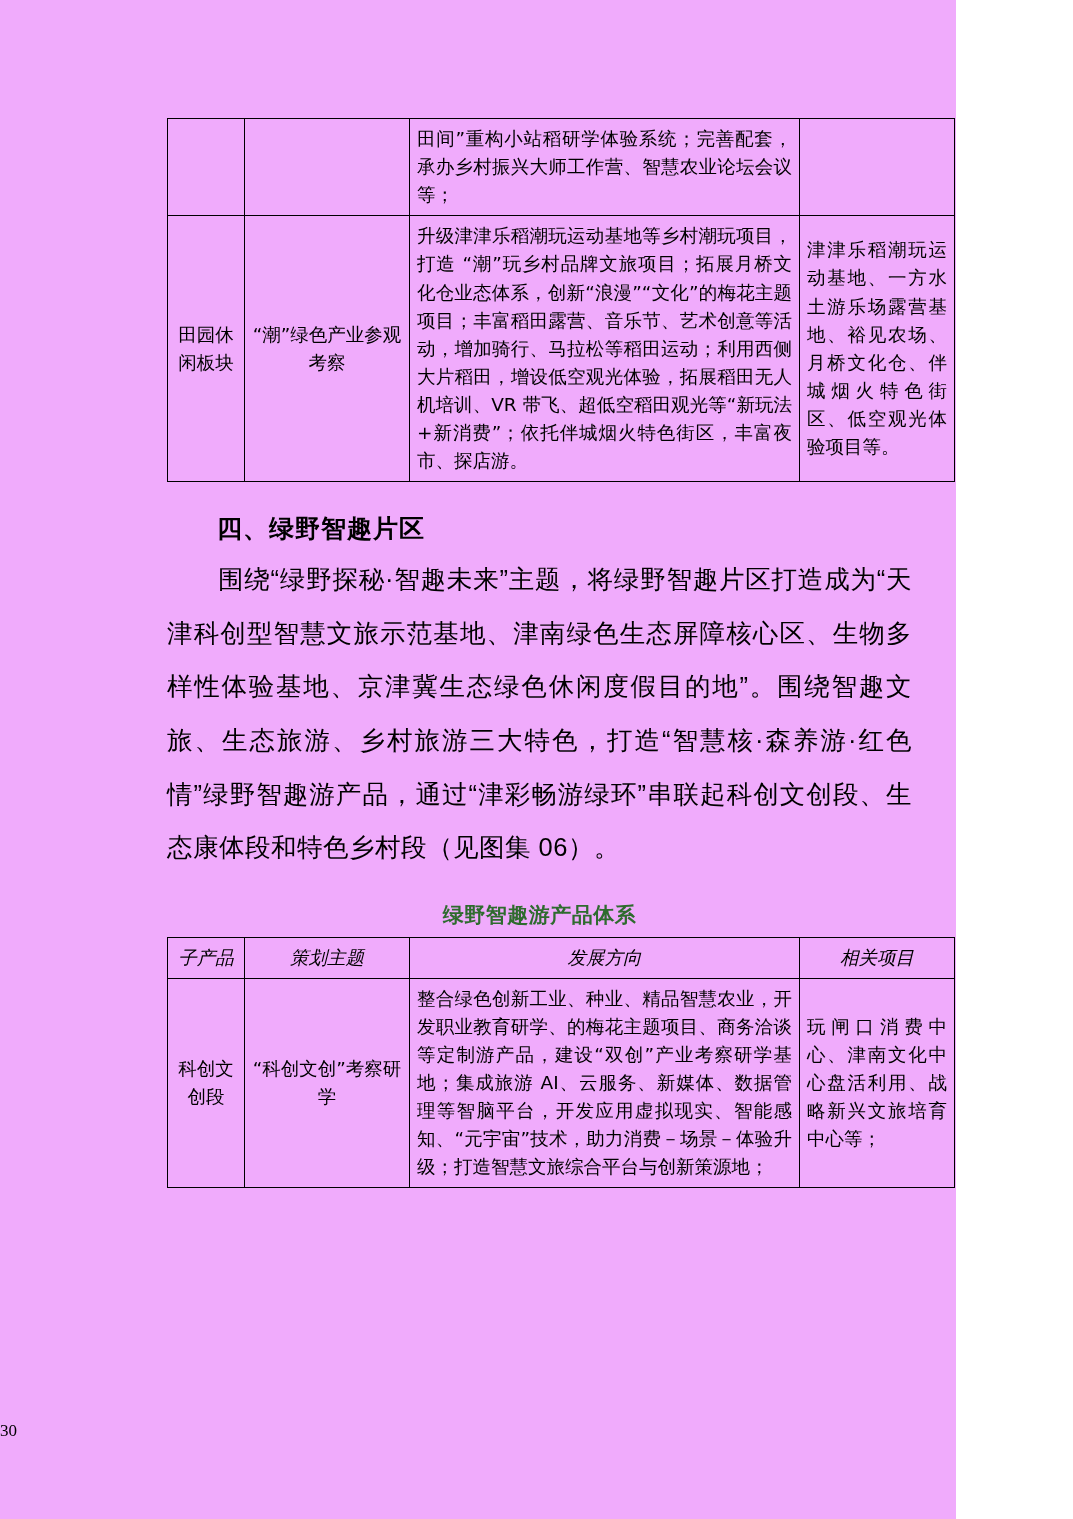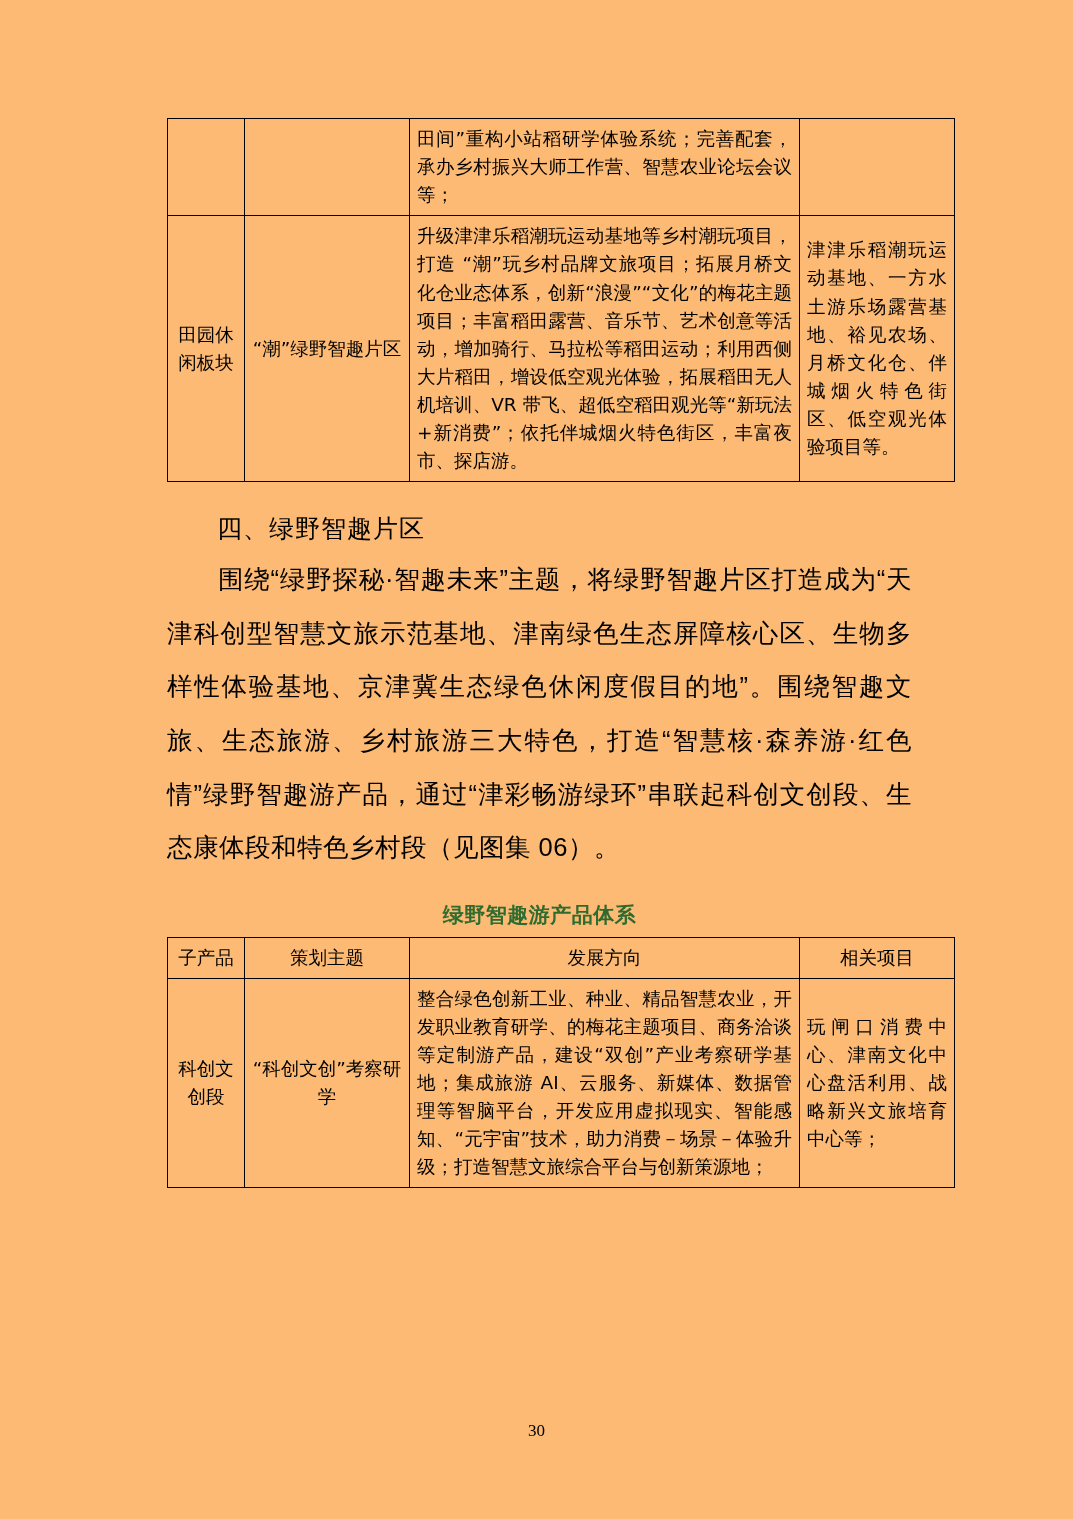--- a/index.html
+++ b/index.html
@@ -2,23 +2,23 @@
 <html><head>
 <meta charset="utf-8">
 <style>
   html, body {
     margin: 0;
     padding: 0;
     background: #ffffff;
   }
   .page {
     position: relative;
-    width: 1073px;
+    width: 956px;
     height: 1519px;
-    background: #fdba74;
+    background: #f0abfc;
     font-family: "Liberation Serif", "DejaVu Serif", serif;
     color: #000000;
     box-sizing: border-box;
   }
   .content {
     position: absolute;
     left: 167px;
     top: 0;
     width: 745px;
   }
@@ -45,21 +45,21 @@
 
   .nowrap-cell { word-break: break-all; }
 
   
   .table-top { margin-top: 118px; }
   .table-top td { padding-top: 5px; padding-bottom: 5px; }
 
   
   h2.section-heading {
     font-family: "DejaVu Serif", "Liberation Serif", serif;
-    font-weight: normal;
+    font-weight: bold;
     font-size: 25px;
     letter-spacing: 1px;
     margin: 30px 0 8px 0;
     padding-left: 50px;
     color: #000000;
   }
   p.body-text {
     font-family: Liberation Sans, sans-serif;
     font-size: 25.5px;
     line-height: 2.1;
@@ -74,28 +74,27 @@
     text-align: center;
     font-family: Liberation Sans, sans-serif;
     font-weight: bold;
     font-size: 21px;
     color: #2e6b2e;
     margin: 26px 0 8px 0;
     letter-spacing: 0.5px;
   }
   .table-second { margin-top: 2px; }
   .table-second td { font-size: 18.5px; }
-  .hdr-cell { text-align: center; }
+  .hdr-cell { text-align: center; font-style: italic; }
 
   .page-number {
     position: absolute;
     left: 0;
     right: 0;
     bottom: 78px;
-    text-align: center;
     font-family: "Liberation Serif", "DejaVu Serif", serif;
     font-size: 17px;
     color: #000000;
   }
 </style>
 </head>
 <body>
 
 <div class="page">
   <div class="content">
@@ -103,21 +102,21 @@
     <table class="doc-table table-top">
       <tbody>
         <tr>
           <td class="col-a"></td>
           <td class="col-b"></td>
           <td class="col-c">田间”重构小站稻研学体验系统；完善配套，承办乡村振兴大师工作营、智慧农业论坛会议等；</td>
           <td class="col-d"></td>
         </tr>
         <tr>
           <td class="col-a nowrap-cell">田园休闲板块</td>
-          <td class="col-b">“潮”绿野智趣片区</td>
+          <td class="col-b">“潮”绿色产业参观考察</td>
           <td class="col-c">升级津津乐稻潮玩运动基地等乡村潮玩项目，打造 “潮”玩乡村品牌文旅项目；拓展月桥文化仓业态体系，创新“浪漫”“文化”的梅花主题项目；丰富稻田露营、音乐节、艺术创意等活动，增加骑行、马拉松等稻田运动；利用西侧大片稻田，增设低空观光体验，拓展稻田无人机培训、VR 带飞、超低空稻田观光等“新玩法+新消费”；依托伴城烟火特色街区，丰富夜市、探店游。</td>
           <td class="col-d">津津乐稻潮玩运动基地、一方水土游乐场露营基地、裕见农场、月桥文化仓、伴城烟火特色街区、低空观光体验项目等。</td>
         </tr>
       </tbody>
     </table>
 
     <h2 class="section-heading">四、绿野智趣片区</h2>
 
     <p class="body-text">围绕“绿野探秘·智趣未来”主题，将绿野智趣片区打造成为“天津科创型智慧文旅示范基地、津南绿色生态屏障核心区、生物多样性体验基地、京津冀生态绿色休闲度假目的地”。围绕智趣文旅、生态旅游、乡村旅游三大特色，打造“智慧核·森养游·红色情”绿野智趣游产品，通过“津彩畅游绿环”串联起科创文创段、生态康体段和特色乡村段（见图集 06）。</p>
 

